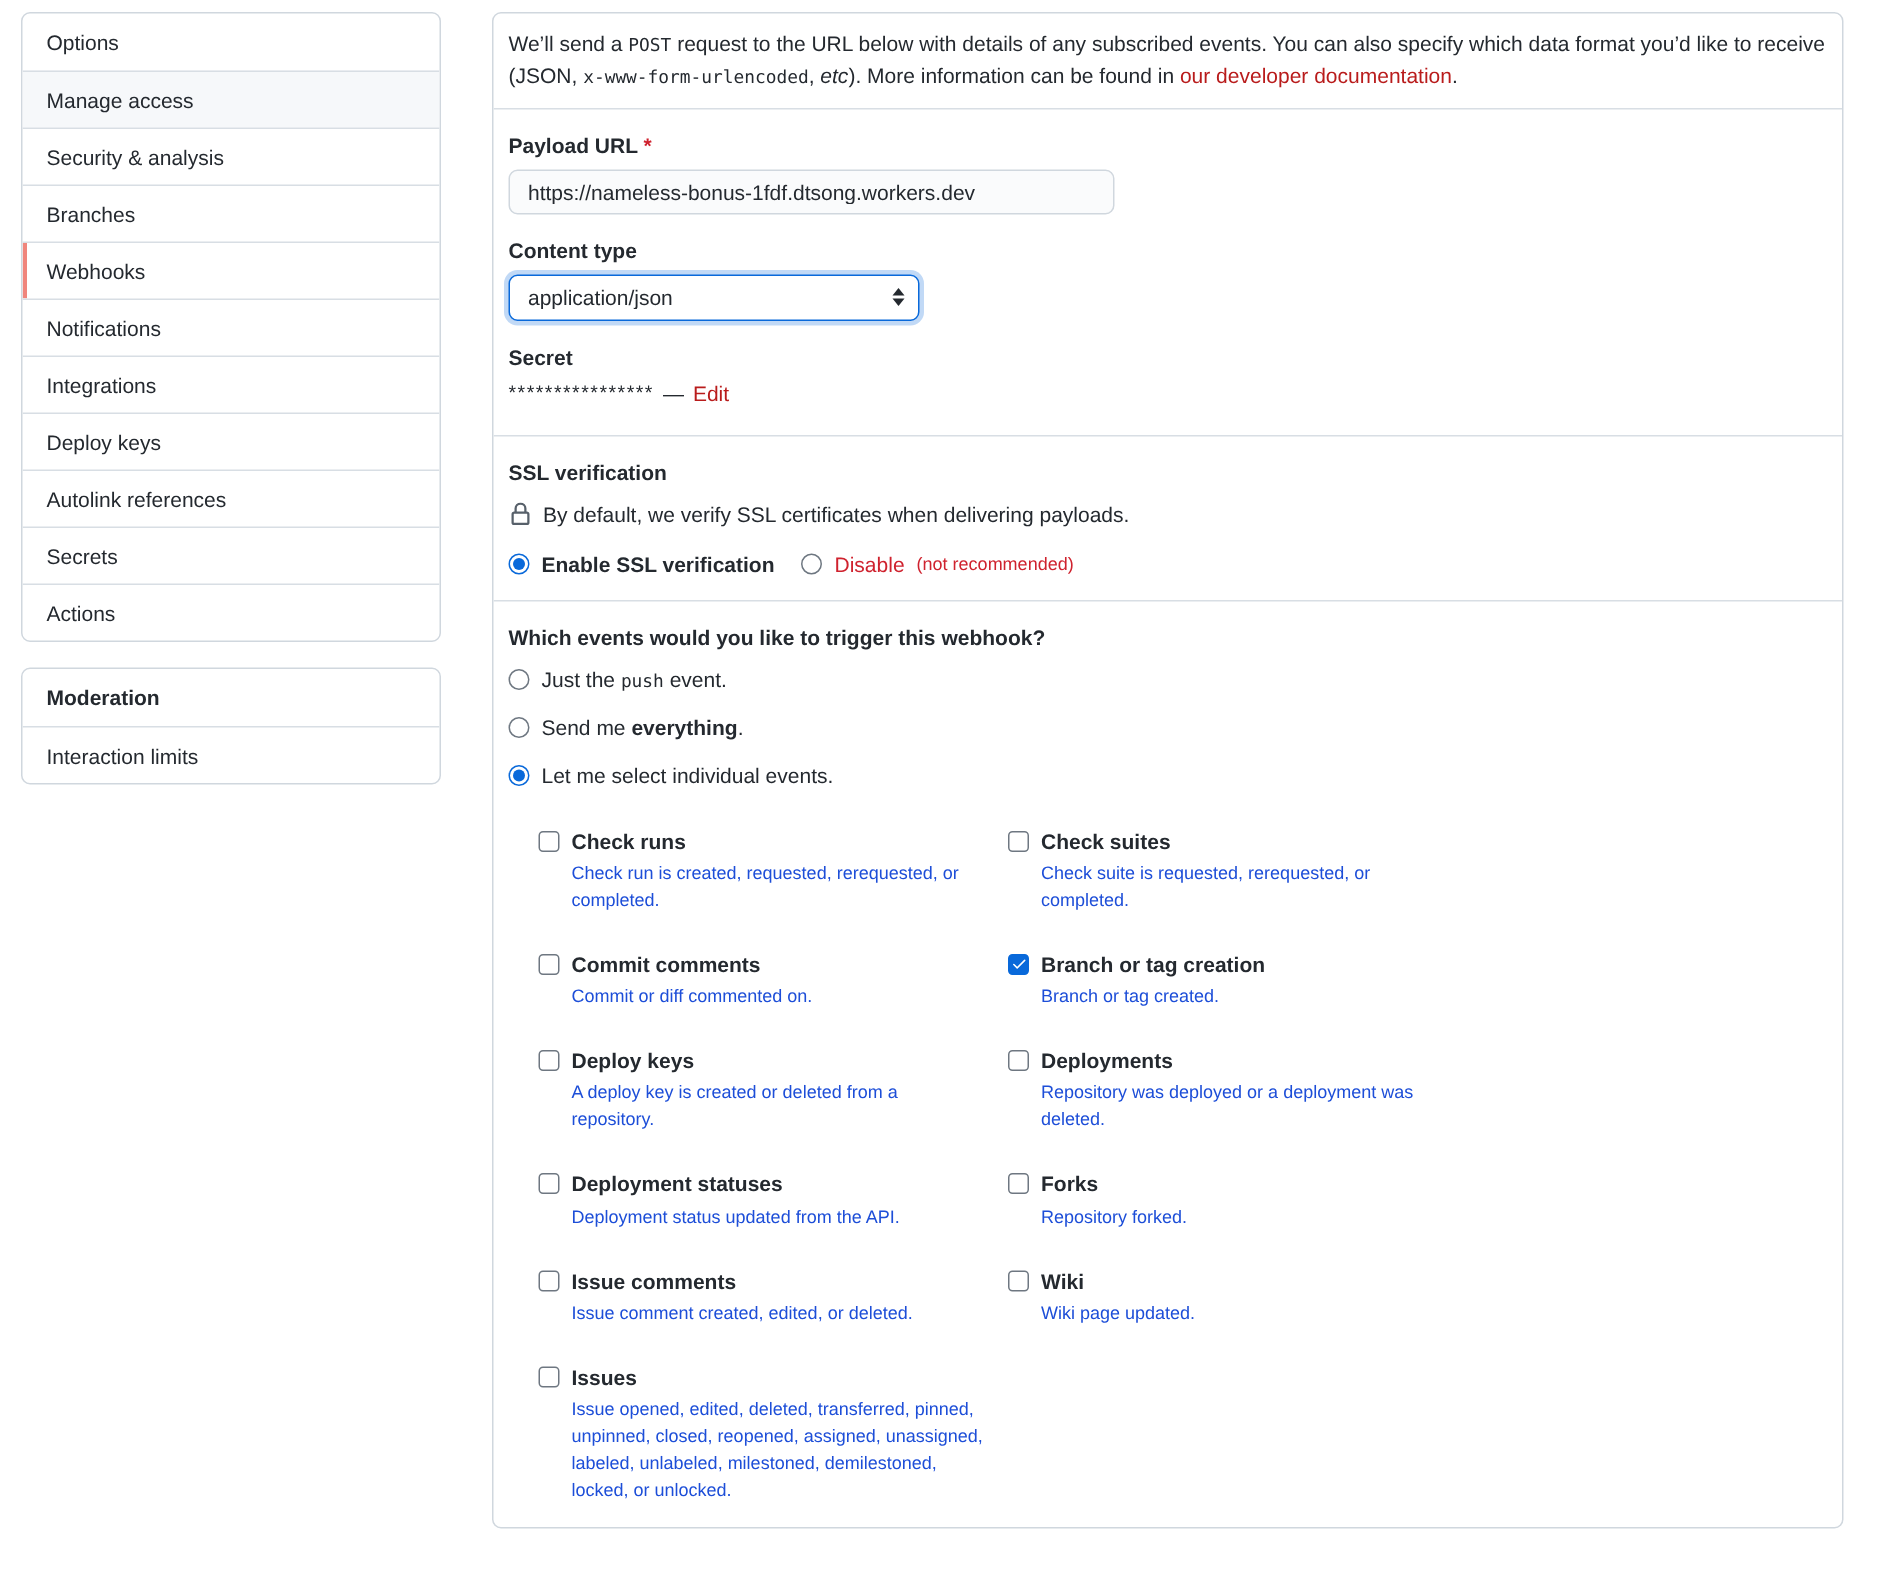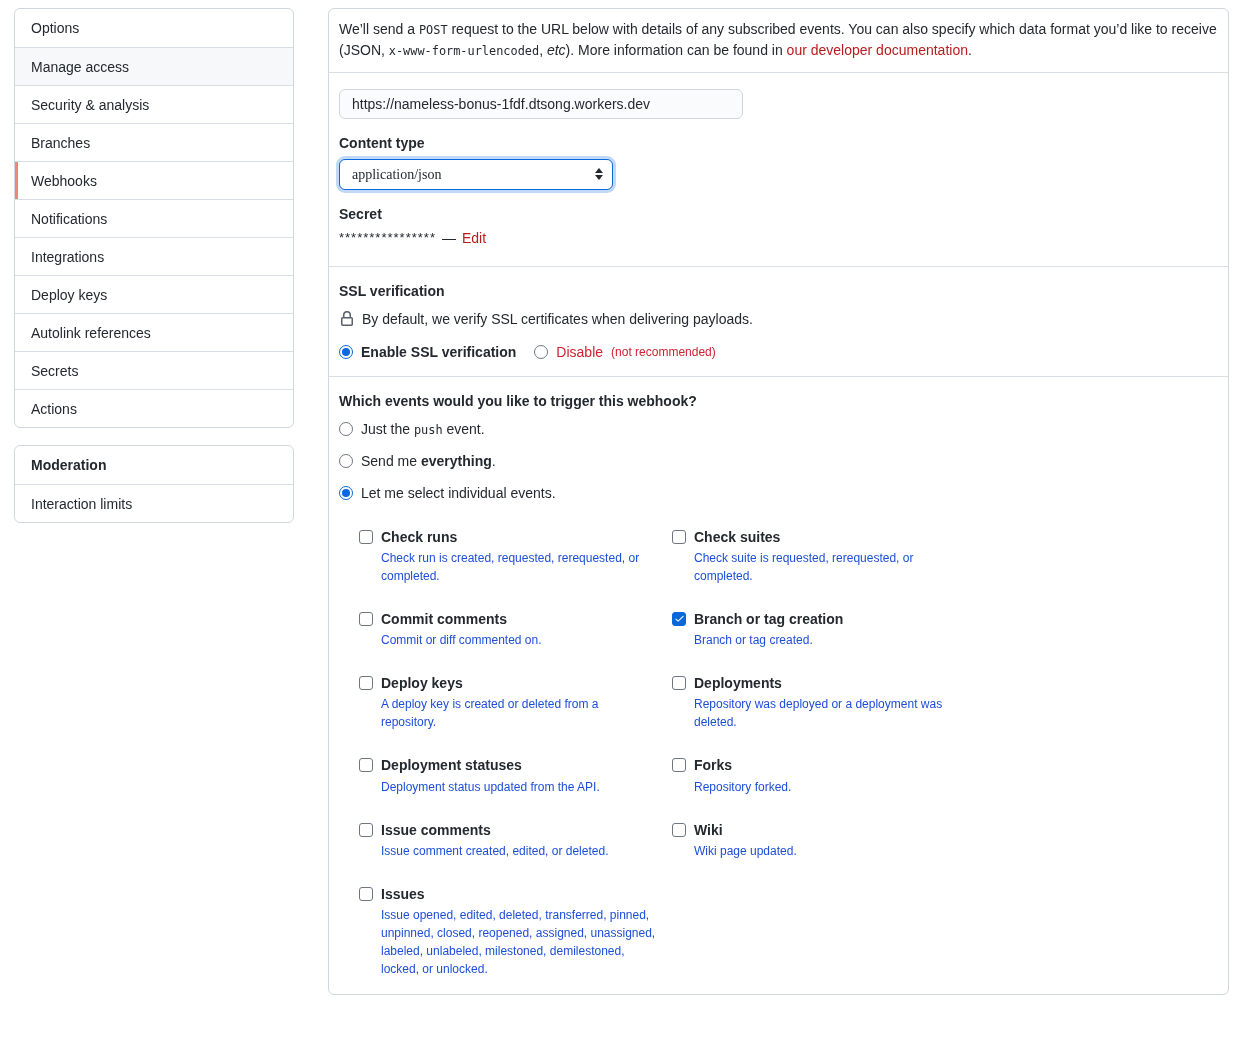--- a/index.html
+++ b/index.html
@@ -61,21 +61,21 @@
     width: 404px; height: 30px; padding: 5px 12px;
     font-family: "Liberation Sans", sans-serif; font-size: 14px; color: #24292f;
     background: #fafbfc; border: 1px solid #d0d7de; border-radius: 6px;
     outline: none;
   }
 
   .select-wrap { position: relative; display: inline-block; }
   .content-select {
     appearance: none; -webkit-appearance: none;
     width: 274px; height: 31px; padding: 0 28px 0 12px;
-    font-family: Liberation Serif, serif; font-size: 14px; color: #24292f;
+    font-family: Liberation Sans, sans-serif; font-size: 14px; color: #24292f;
     background: #fff; border: 1px solid #0969da; border-radius: 6px;
     box-shadow: 0 0 0 3px rgba(9,105,218,0.25);
     outline: none; cursor: pointer;
   }
   .select-arrows {
     position: absolute; right: 10px; top: 50%; transform: translateY(-50%);
     pointer-events: none; display: flex; flex-direction: column; gap: 2px;
   }
   .select-arrows .tri-up {
     width: 0; height: 0; border-left: 4px solid transparent; border-right: 4px solid transparent;
@@ -157,20 +157,24 @@
 
   <section class="main">
 
 
     <div class="section intro">
       <span>We’ll send a </span><code>POST</code><span> request to the URL below with details of any subscribed events. You can also specify which data format you’d like to receive (JSON, </span><code>x-www-form-urlencoded</code><span>, </span><em>etc</em><span>). More information can be found in </span><a>our developer documentation</a><span>.</span>
     </div>
 
     <div class="section">
       <div class="field-group">
+        <label class="form-label">
+          <span>Payload URL</span>
+          <span class="req">*</span>
+        </label>
         <input class="url-input" type="text" value="https://nameless-bonus-1fdf.dtsong.workers.dev" style="">
       </div>
 
       <div class="field-group">
         <label class="form-label">Content type</label>
         <span class="select-wrap">
           <select class="content-select"><option>application/json</option></select>
           <span class="select-arrows">
             <span class="tri-up"></span>
               <span class="tri-down"></span>

